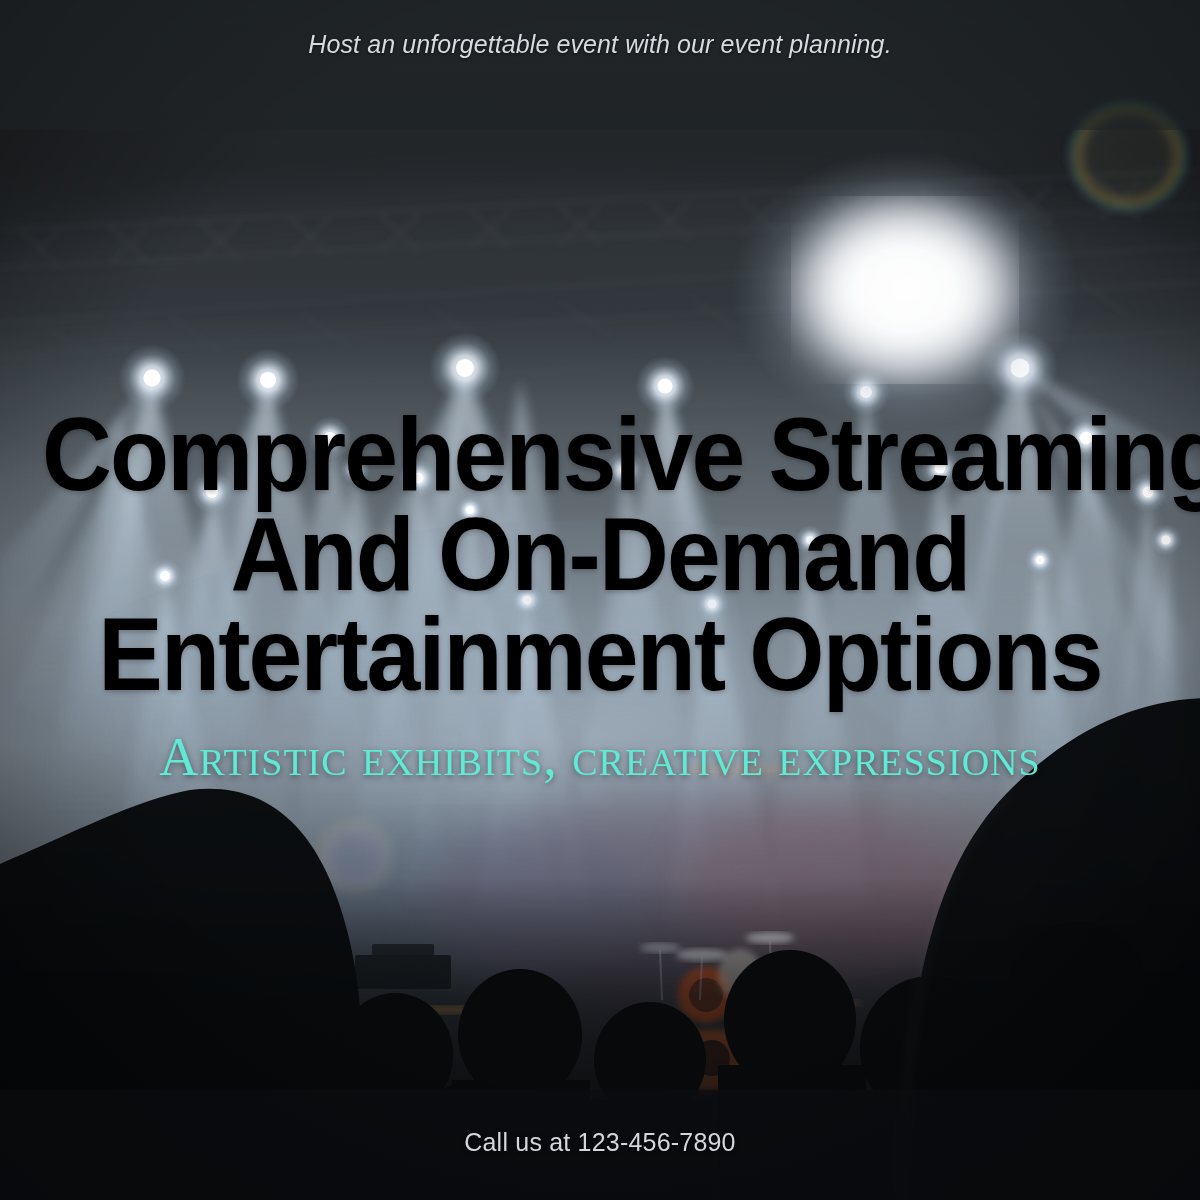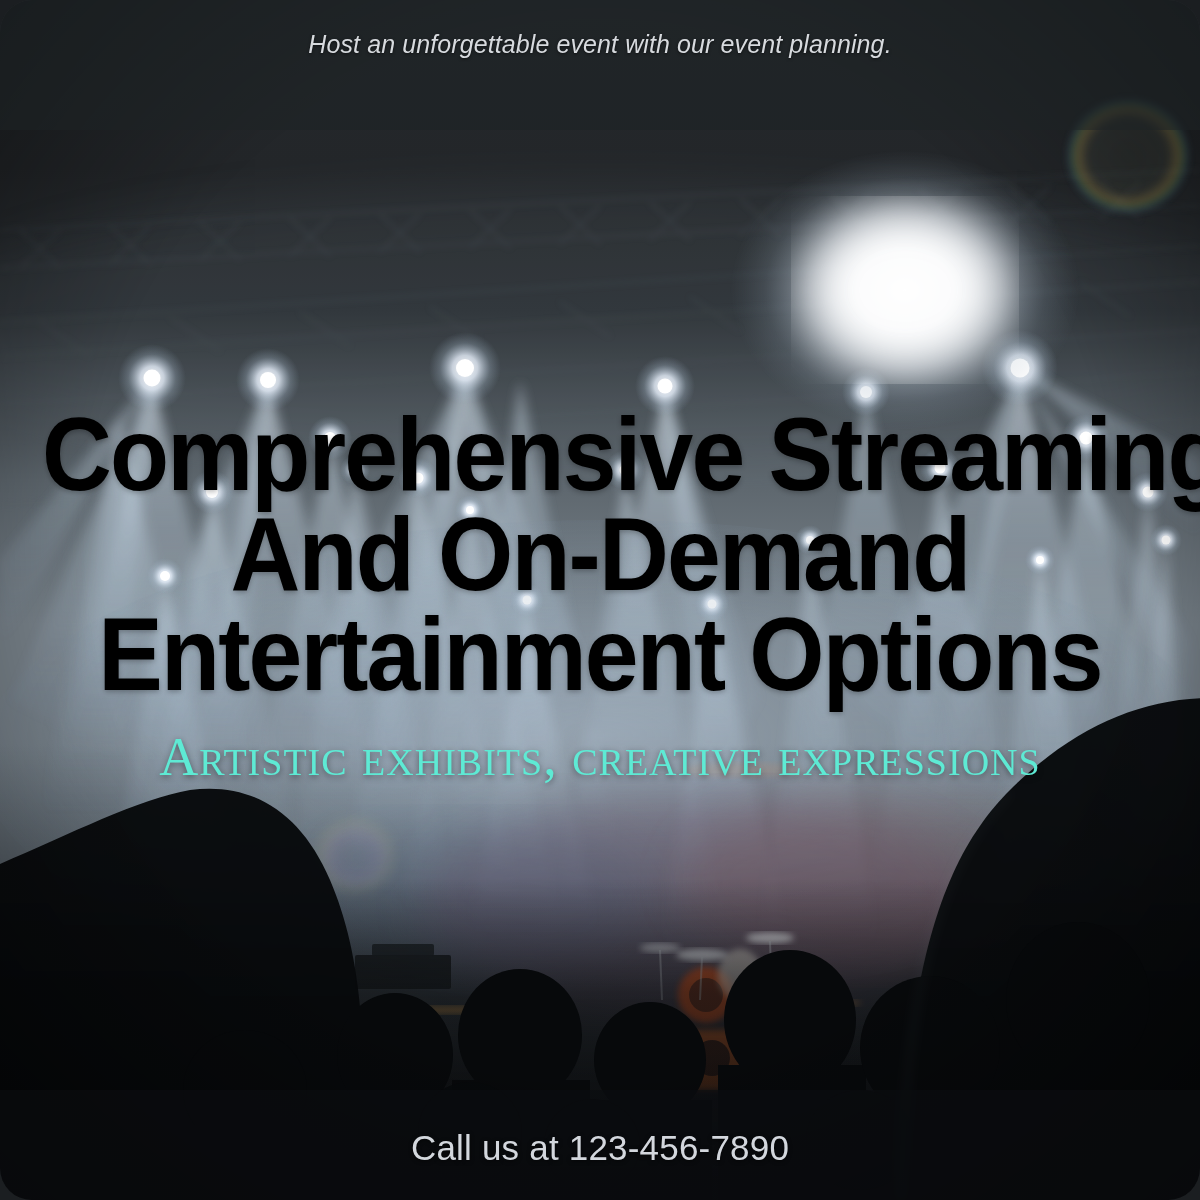--- a/index.html
+++ b/index.html
@@ -4,21 +4,20 @@
 <style>
   html,body{margin:0;padding:0;background:#1b1e21;}
   *{box-sizing:border-box;}
 
   .poster{
     position:relative;
     width:1200px;height:1200px;
     overflow:hidden;
     background:#22262a;
     font-family:"Liberation Sans", sans-serif;
-    border-radius:32px;
   }
 
   
   .photo{position:absolute;inset:0;overflow:hidden;}
   .photo svg{position:absolute;inset:0;width:1200px;height:1200px;display:block;}
 
   
   .overlay{position:absolute;inset:0;}
 
   .tagline{
@@ -64,21 +63,21 @@
     text-shadow:0 2px 6px rgba(0,0,0,.45);
     white-space:nowrap;
   }
 
   .footer{
     position:absolute;
     top:1128px;left:0;right:0;
     text-align:center;
     font-family:"Liberation Sans", sans-serif;
     font-weight:400;
-    font-size:35px;
+    font-size:25px;
     letter-spacing:.2px;
     color:#d3d7dd;
     text-shadow:0 1px 4px rgba(0,0,0,.6);
     white-space:nowrap;
   }
 </style>
 </head>
 <body>
 
 <div class="poster">

